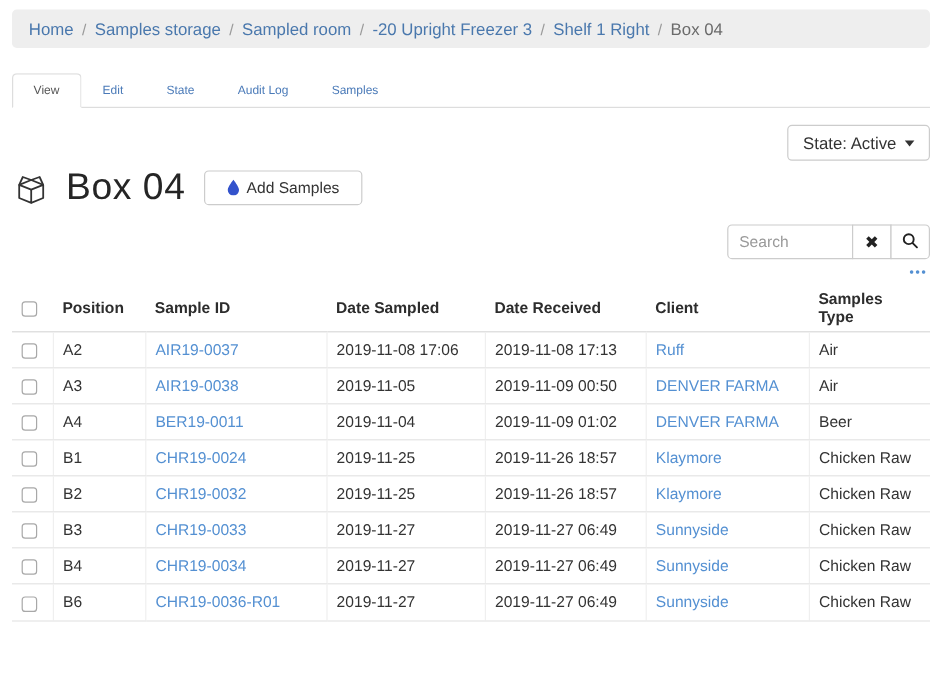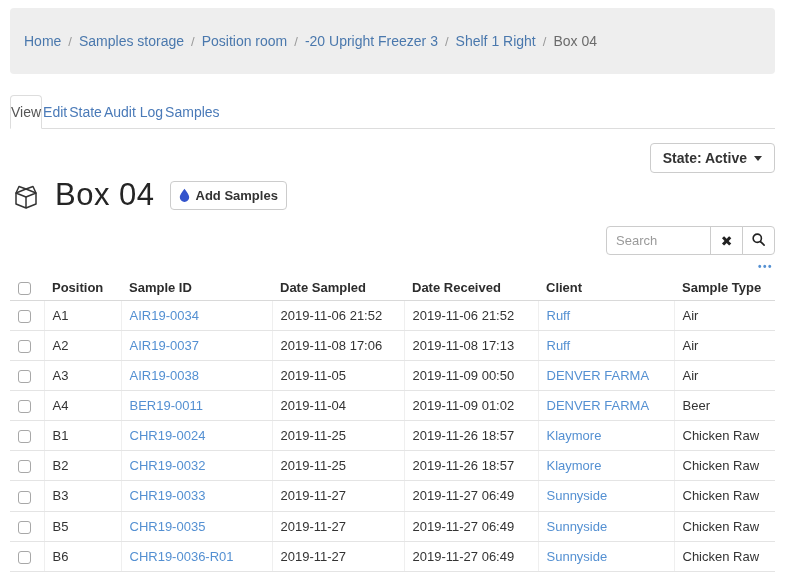--- a/index.html
+++ b/index.html
@@ -7,64 +7,64 @@
   body {
     width: 785px; height: 580px; overflow: hidden;
     font-family: "Liberation Sans", sans-serif;
     font-size: 13px; color: #333;
   }
   .page { padding: 0 10px; }
 
   
   .breadcrumb {
     margin-top: 8px; background: #eeeeee; border-radius: 4px;
-    padding: 25px 14px; font-size: 14px; display: flex; align-items: center;
+    padding: 8px 14px; font-size: 14px; display: flex; align-items: center;
     flex-wrap: nowrap; white-space: nowrap;
   }
   .breadcrumb a { color: #4a78ad; text-decoration: none; }
   .breadcrumb .sep { color: #9a9a9a; padding: 0 7px; font-size: 13px; }
   .breadcrumb .current { color: #6b6b6b; }
 
   
   .tabs {
     display: flex; align-items: flex-end;
     margin-top: 21px; border-bottom: 1px solid #ddd; padding-left: 0;
   }
   .tab {
-    font-size: 14px; color: #4a7ab8; padding: 8px 0; cursor: pointer;
+    font-size: 10px; color: #4a7ab8; padding: 8px 17px; cursor: pointer;
     margin-bottom: -1px; border: 1px solid transparent;
     border-radius: 4px 4px 0 0; text-decoration: none; display: block;
   }
   .tab.active {
     color: #555; background: #fff; border-color: #ddd;
     border-bottom-color: #fff;
   }
 
   
   .state-row { display: flex; justify-content: flex-end; margin-top: 14px; }
   .btn {
     background: #fff; border: 1px solid #ccc; border-radius: 4px;
-    color: #333; cursor: pointer; font-family: inherit; font-weight: bold;
+    color: #333; cursor: pointer; font-family: inherit;
   }
   .state-btn {
     font-size: 14px; padding: 6px 12px; display: inline-flex;
     align-items: center; gap: 7px;
   }
   .caret {
     width: 0; height: 0; display: inline-block;
     border-left: 4px solid transparent; border-right: 4px solid transparent;
     border-top: 5px solid #333;
   }
 
   
   .title-row { display: flex; align-items: center; margin-top: 4px; gap: 13px; }
   .box-icon svg { display: block; }
   .page-title { font-size: 31px; font-weight: 400; color: #252525; letter-spacing: 0.5px; }
   .add-btn {
-    font-size: 13px; padding: 6px 8px; display: inline-flex;
+    font-size: 13px; padding: 6px 18px; display: inline-flex;
     align-items: center; gap: 6px; margin-left: 2px;
   }
   .drop-icon svg { display: block; }
 
   
   .search-row { display: flex; justify-content: flex-end; margin-top: 13px; align-items: flex-end; }
   .input-group { display: flex; }
   .search-input {
     width: 105px; border: 1px solid #ccc; border-radius: 4px 0 0 4px;
     padding: 6px 9px; font-size: 13px; font-family: inherit; color: #333;
@@ -115,21 +115,21 @@
 </head>
 <body>
 
 <div class="page">
 
   <nav class="breadcrumb">
     <a>Home</a>
     <span class="sep">/</span>
     <a>Samples storage</a>
     <span class="sep">/</span>
-    <a>Position room</a>
+    <a>Sampled room</a>
     <span class="sep">/</span>
     <a>-20 Upright Freezer 3</a>
     <span class="sep">/</span>
     <a>Shelf 1 Right</a>
     <span class="sep">/</span>
     <span class="current">Box 04</span>
   </nav>
 
   <div class="tabs">
     <a class="tab active">View</a>
@@ -201,43 +201,28 @@
     <thead>
       <tr>
         <th>
           <input type="checkbox" style="">
         </th>
         <th>Position</th>
         <th>Sample ID</th>
         <th>Date Sampled</th>
         <th>Date Received</th>
         <th>Client</th>
-        <th>Sample Type</th>
+        <th>Samples Type</th>
       </tr>
     </thead>
     <tbody>
         <tr>
       <td>
         <input type="checkbox" style="">
       </td>
-      <td>A1</td>
-      <td>
-        <a class="cell-link">AIR19-0034</a>
-      </td>
-      <td>2019-11-06 21:52</td>
-      <td>2019-11-06 21:52</td>
-      <td>
-        <a class="cell-link">Ruff</a>
-      </td>
-      <td>Air</td>
-    </tr>
-        <tr>
-      <td>
-        <input type="checkbox" style="">
-      </td>
       <td>A2</td>
       <td>
         <a class="cell-link">AIR19-0037</a>
       </td>
       <td>2019-11-08 17:06</td>
       <td>2019-11-08 17:13</td>
       <td>
         <a class="cell-link">Ruff</a>
       </td>
       <td>Air</td>
@@ -314,23 +299,23 @@
       <td>2019-11-27 06:49</td>
       <td>
         <a class="cell-link">Sunnyside</a>
       </td>
       <td>Chicken Raw</td>
     </tr>
         <tr>
       <td>
         <input type="checkbox" style="">
       </td>
-      <td>B5</td>
-      <td>
-        <a class="cell-link">CHR19-0035</a>
+      <td>B4</td>
+      <td>
+        <a class="cell-link">CHR19-0034</a>
       </td>
       <td>2019-11-27</td>
       <td>2019-11-27 06:49</td>
       <td>
         <a class="cell-link">Sunnyside</a>
       </td>
       <td>Chicken Raw</td>
     </tr>
         <tr>
       <td>

